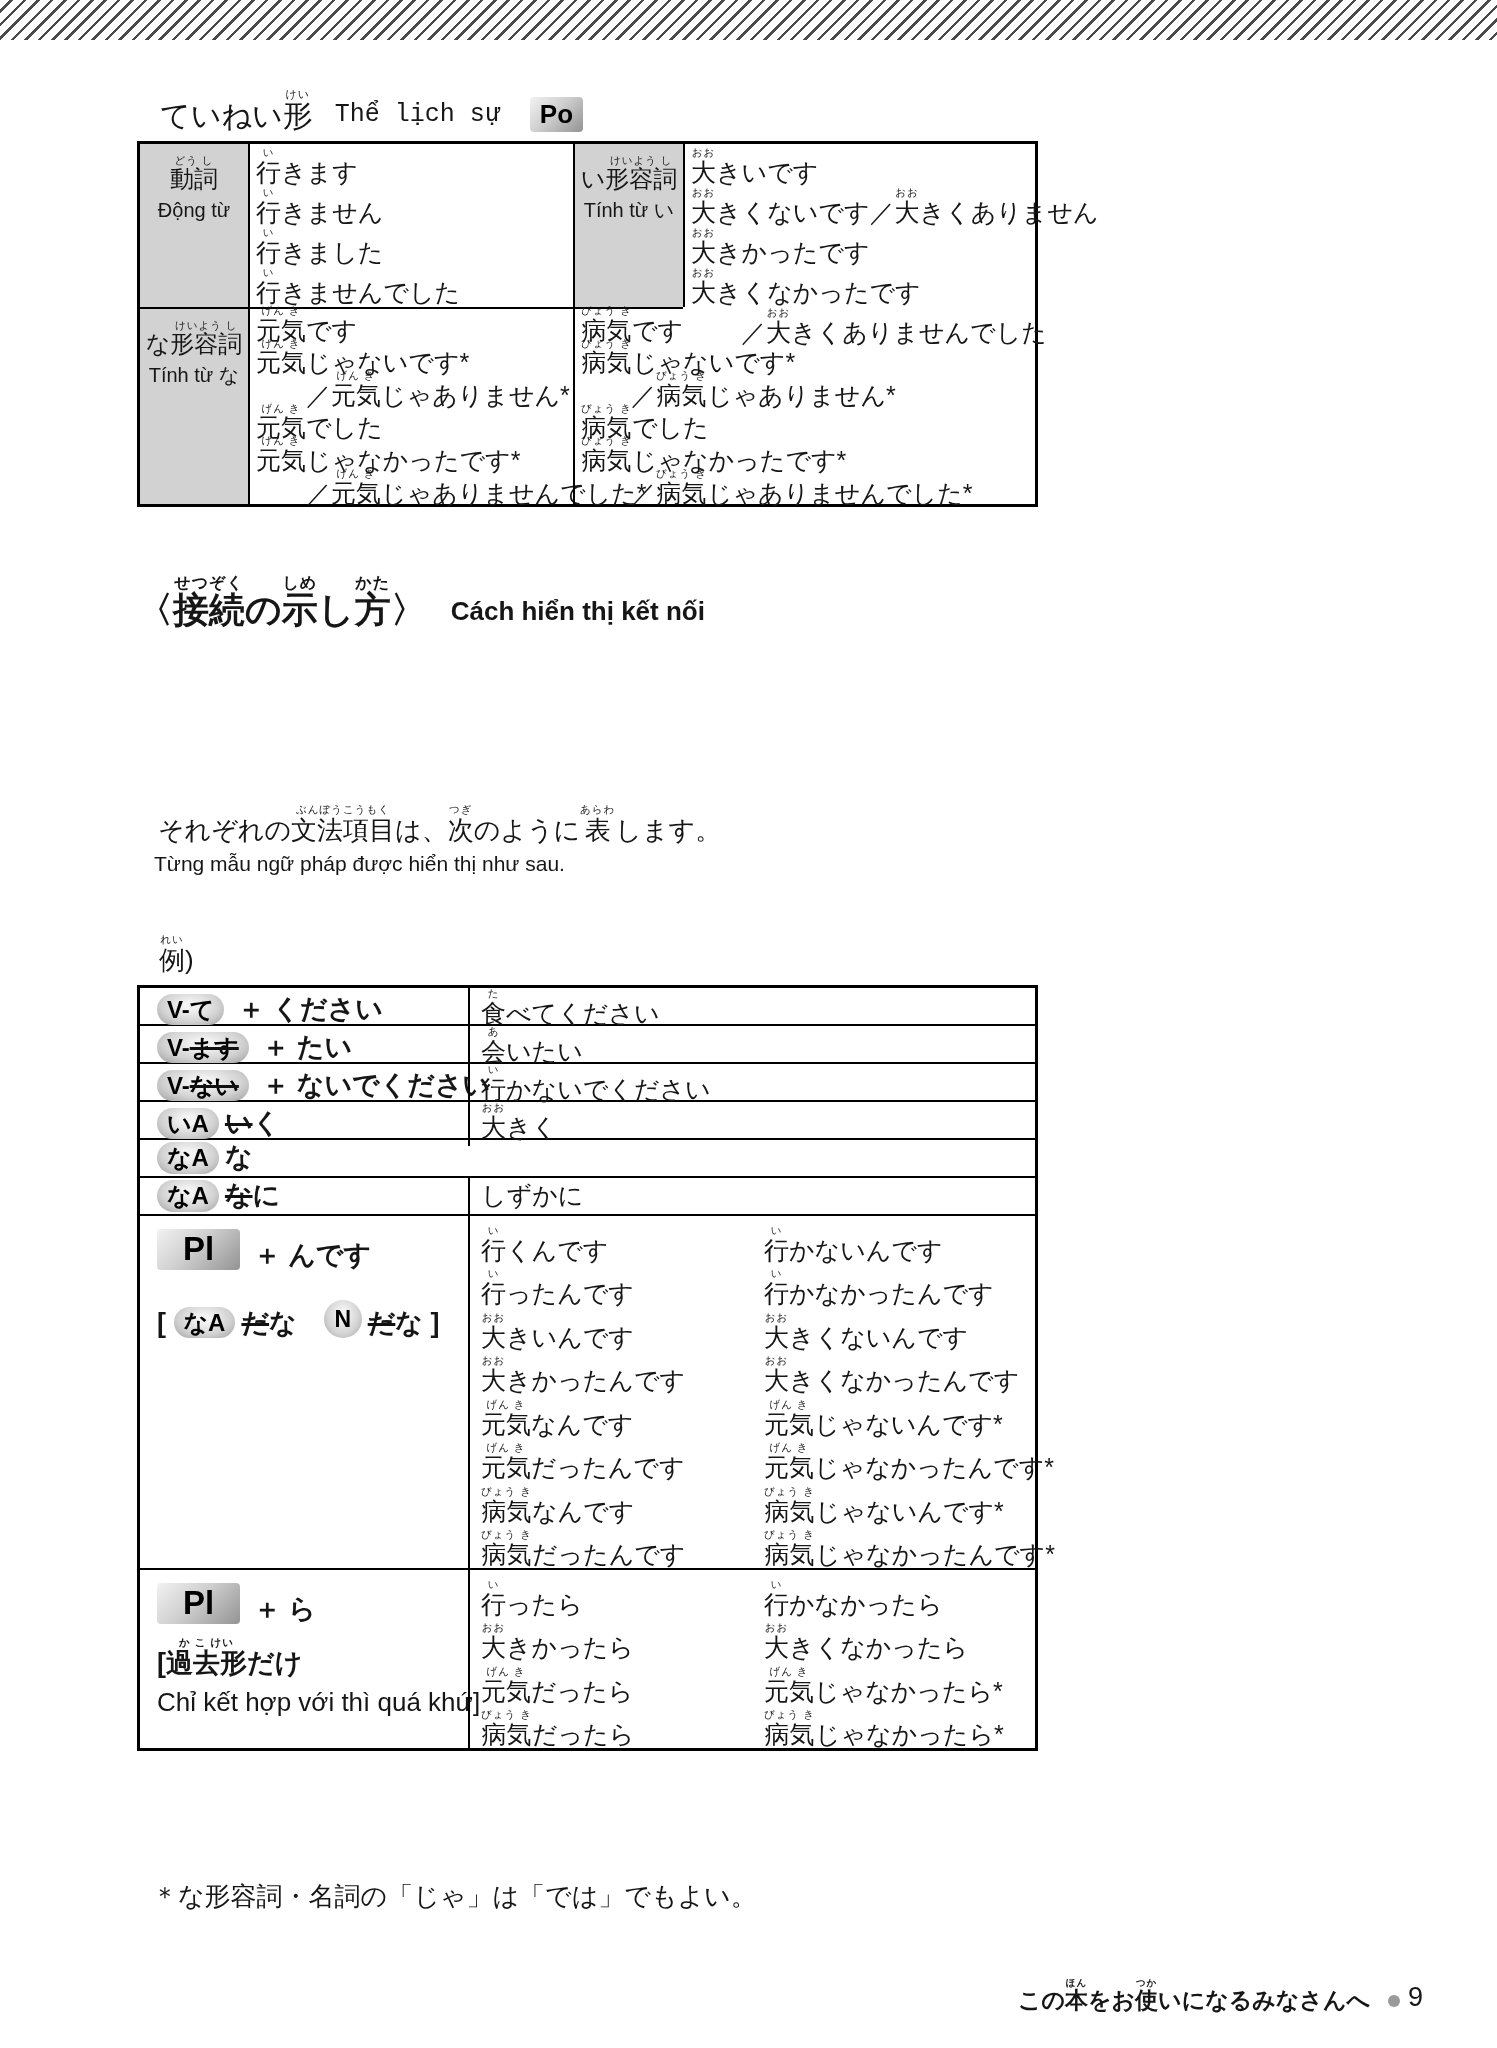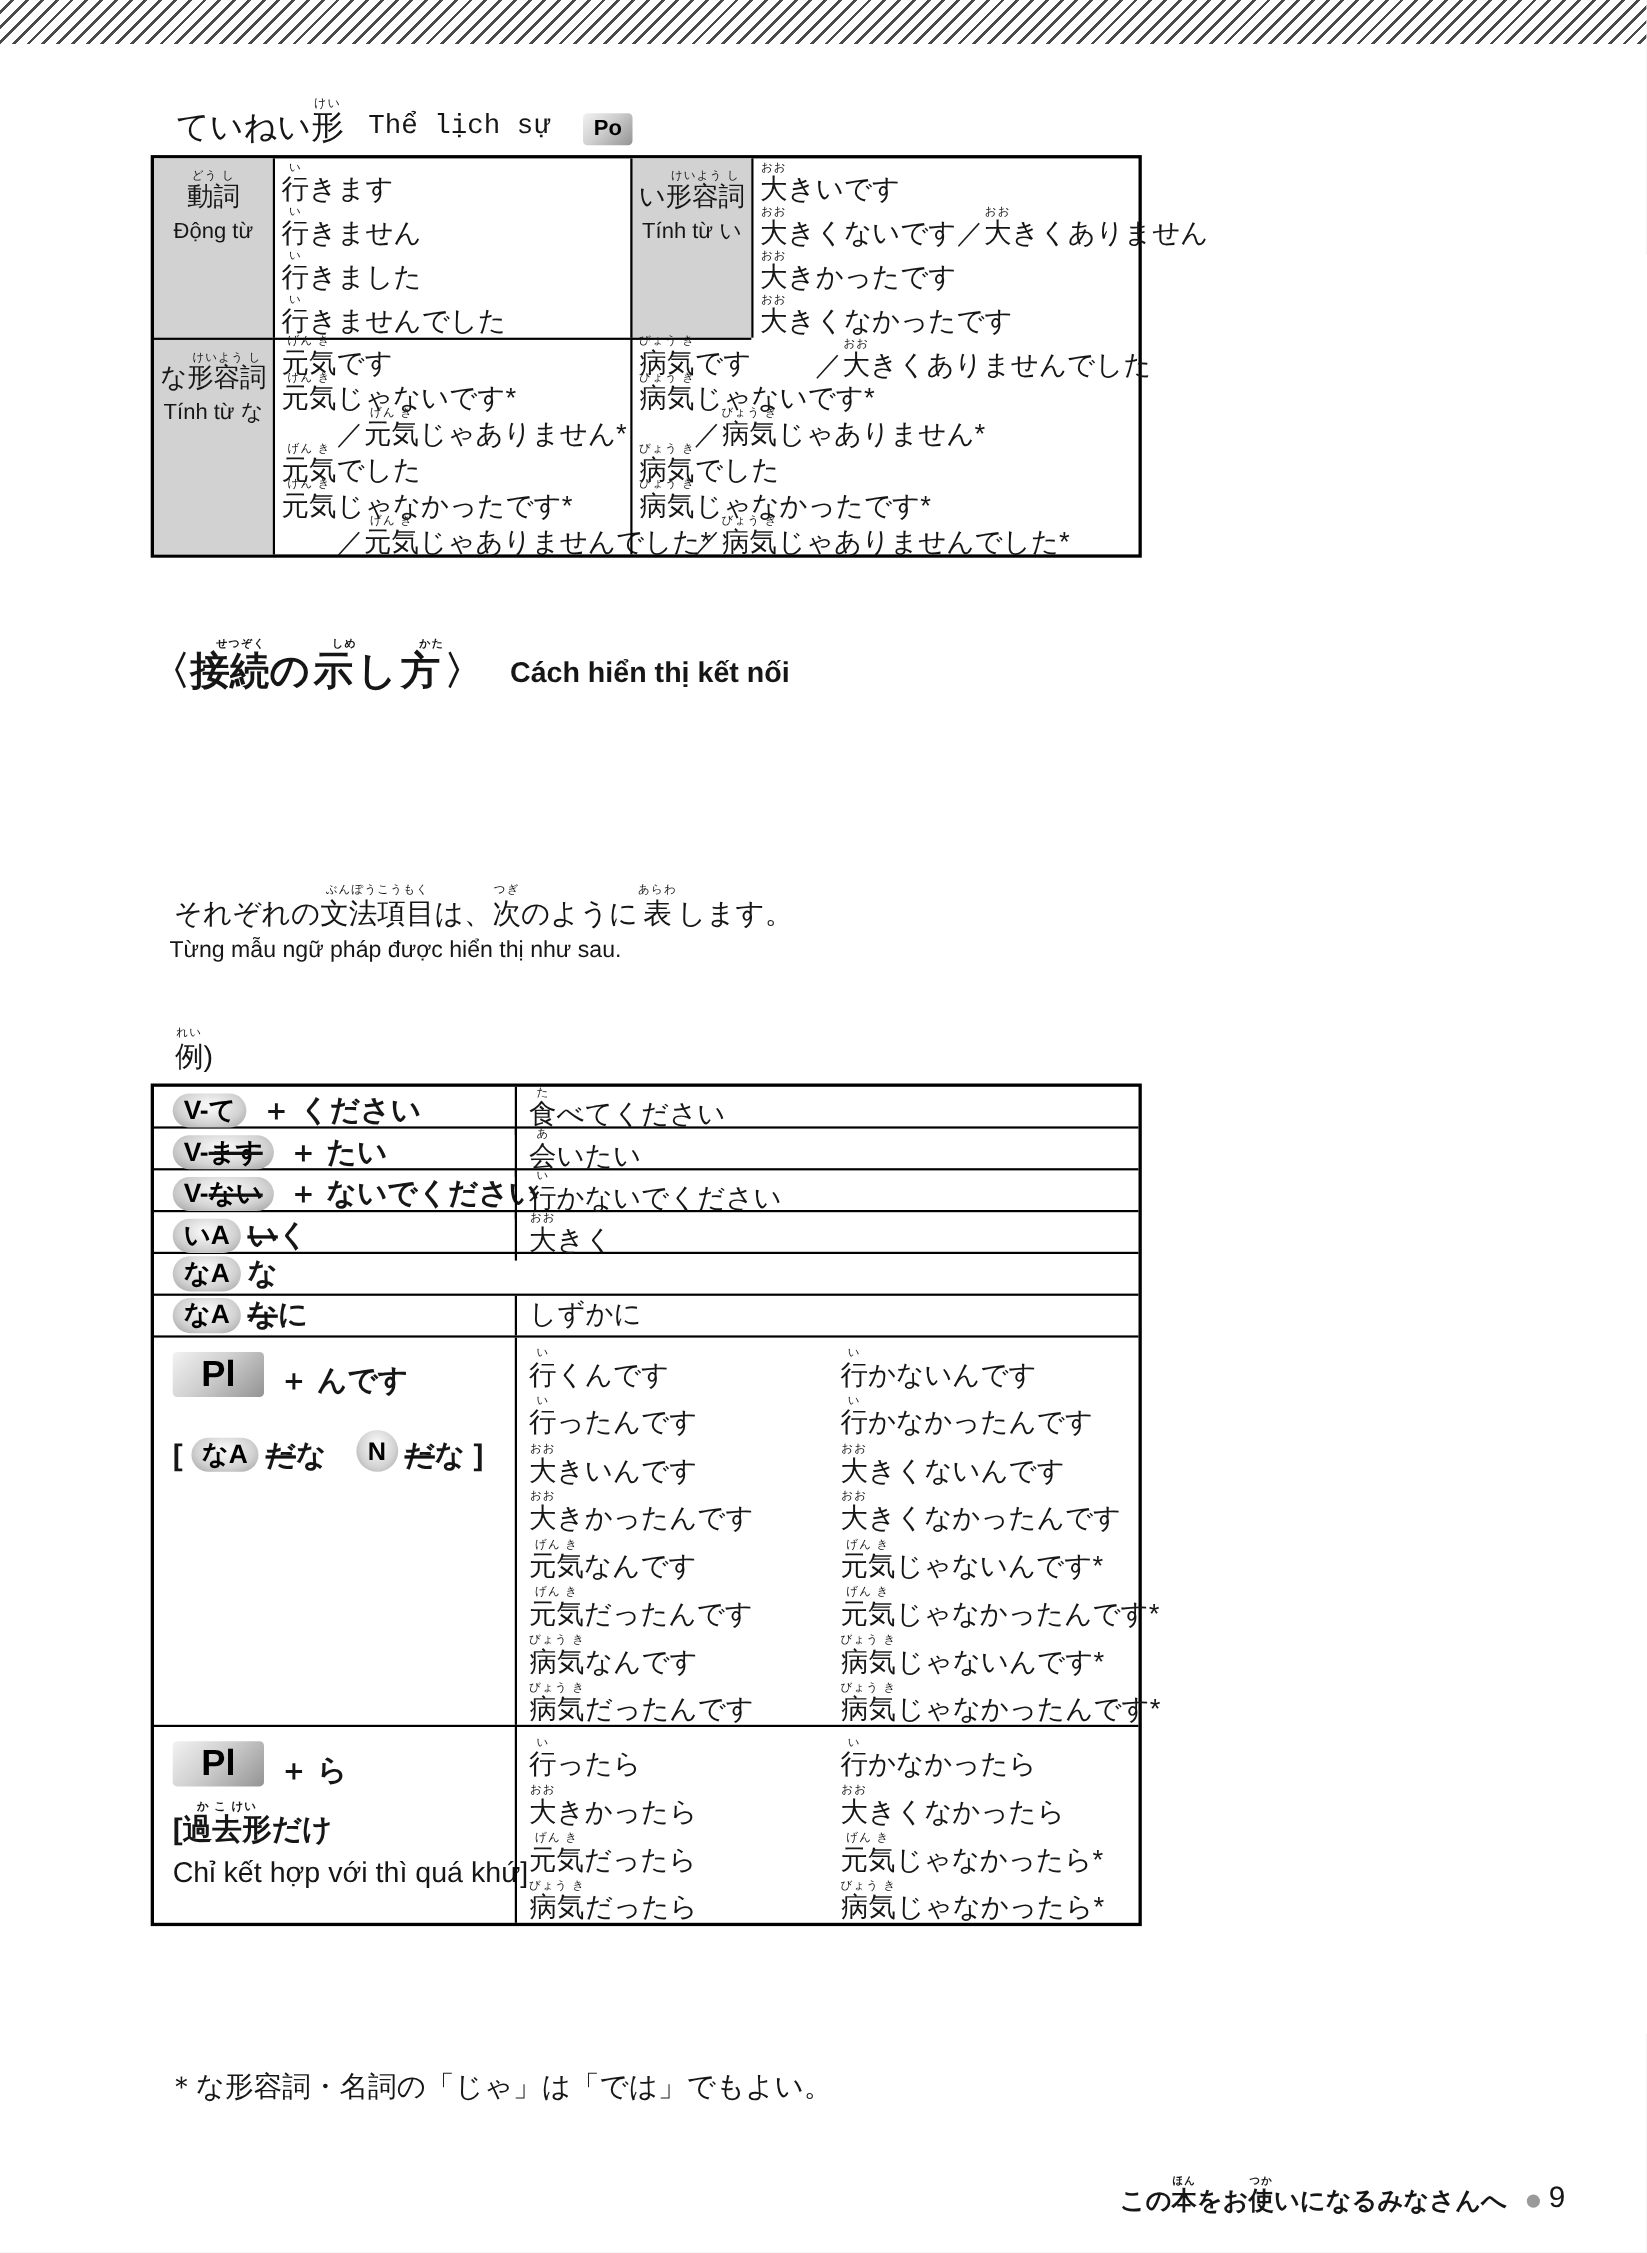--- a/index.html
+++ b/index.html
@@ -22,38 +22,38 @@
   .badge .tx{line-height:1.05;}
   .badge-b{border-radius:16px;padding:3px 10px;font-size:24px;}
   .badge-s{border-radius:4px;padding:3px 26px;font-size:33px;
            background:linear-gradient(135deg,#f2f2f2 0%,#cfcfcf 45%,#939393 100%);}
   .badge-c{border-radius:50%;width:38px;height:38px;align-items:center;font-size:23px;padding:0;}
   
   .heading{position:absolute;left:160px;top:88px;display:flex;align-items:flex-end;}
   .heading-jp{font-size:30px;}
   .heading-jp .rt{font-size:11px;}
   .heading-vn{font-size:25px;margin-left:22px;padding-bottom:3px;font-family:Liberation Mono, monospace;}
-  .heading .badge-s{margin-left:30px;font-size:20px;padding:4px 10px;margin-right:0;}
+  .heading .badge-s{margin-left:30px;font-size:26px;padding:4px 10px;margin-right:0;}
   
   .t1{position:absolute;left:137px;top:141px;width:895px;border:3px solid #000;
       display:grid;grid-template-columns:108px 325px 110px 352px;grid-template-rows:163px 197px;
       box-sizing:content-box;font-size:25px;}
   .t1>div{box-sizing:border-box;}
   .t1 .bl{border-left:2px solid #000;}
   .t1 .bt{border-top:2px solid #000;}
   .t1-label{background:#d2d2d2;padding-top:8px;text-align:center;}
   .t1-label .line{justify-content:center;font-size:24px;height:40px;}
   .t1-label-vn{font-size:20px;margin-top:7px;}
   .t1-content{padding:2px 4px 2px 6px;}
   .t1-content.r1 .line{height:40px;}
   .t1-content.r2 .line{height:32.6px;}
   
   .section{position:absolute;left:137px;top:550px;display:flex;align-items:flex-end;font-weight:700;}
   .section-jp{font-size:36px;}
-  .section-jp .rt{font-size:10px;margin-left:20px;}
+  .section-jp .rt{font-size:16px;}
   .section-vn{font-size:26px;margin-left:24px;padding-bottom:3px;margin-top:46px;}
   
   .intro{position:absolute;left:158px;top:798px;}
   .intro-jp{font-size:26px;height:46px;}
   .intro-vn{font-size:21px;margin-top:8px;margin-left:-4px;}
   
   .example-label{position:absolute;left:159px;top:928px;font-size:26px;height:46px;}
   
   .t2{position:absolute;left:137px;top:985px;width:895px;border:3px solid #000;box-sizing:content-box;}
   .t2row{display:grid;grid-template-columns:328px 1fr;}

